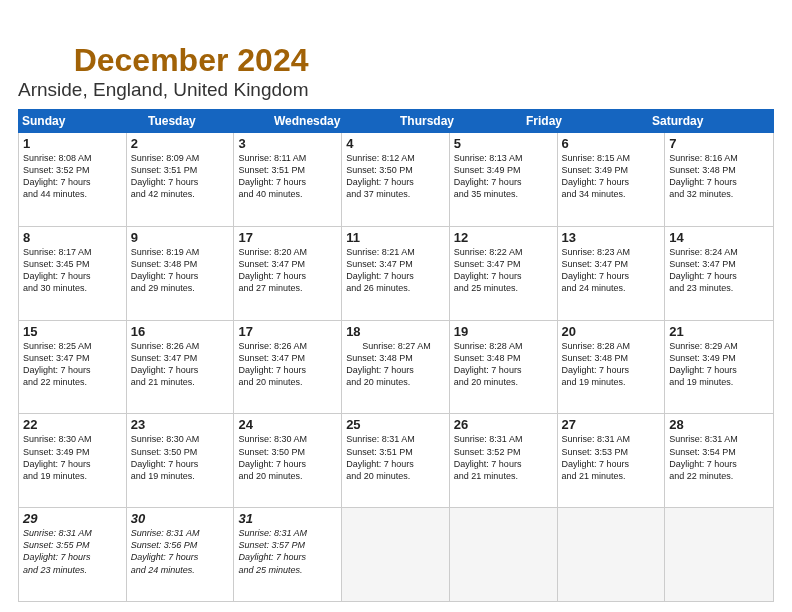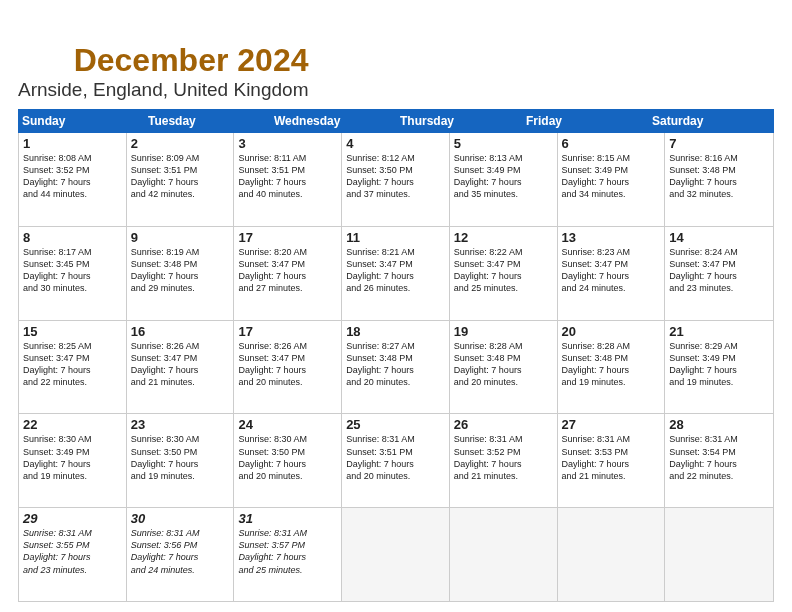--- a/index.html
+++ b/index.html
@@ -189,21 +189,21 @@
 Daylight: 7 hours
 and 22 minutes.</span></div>
           <div class="cal-cell"><span class="day-num">16</span><span class="cell-text" style="white-space: pre-line;">Sunrise: 8:26 AM
 Sunset: 3:47 PM
 Daylight: 7 hours
 and 21 minutes.</span></div>
           <div class="cal-cell"><span class="day-num">17</span><span class="cell-text" style="white-space: pre-line;">Sunrise: 8:26 AM
 Sunset: 3:47 PM
 Daylight: 7 hours
 and 20 minutes.</span></div>
-          <div class="cal-cell"><span class="day-num">18</span><span class="cell-text" style="white-space: pre-line;">Sunrise: 8:27 AM
+          <div class="cal-cell"><span class="day-num">18</span><span class="cell-text" style="white-space: pre-line; margin-left: 16px;">Sunrise: 8:27 AM
 Sunset: 3:48 PM
 Daylight: 7 hours
 and 20 minutes.</span></div>
           <div class="cal-cell"><span class="day-num">19</span><span class="cell-text" style="white-space: pre-line;">Sunrise: 8:28 AM
 Sunset: 3:48 PM
 Daylight: 7 hours
 and 20 minutes.</span></div>
           <div class="cal-cell"><span class="day-num">20</span><span class="cell-text" style="white-space: pre-line;">Sunrise: 8:28 AM
 Sunset: 3:48 PM
 Daylight: 7 hours

